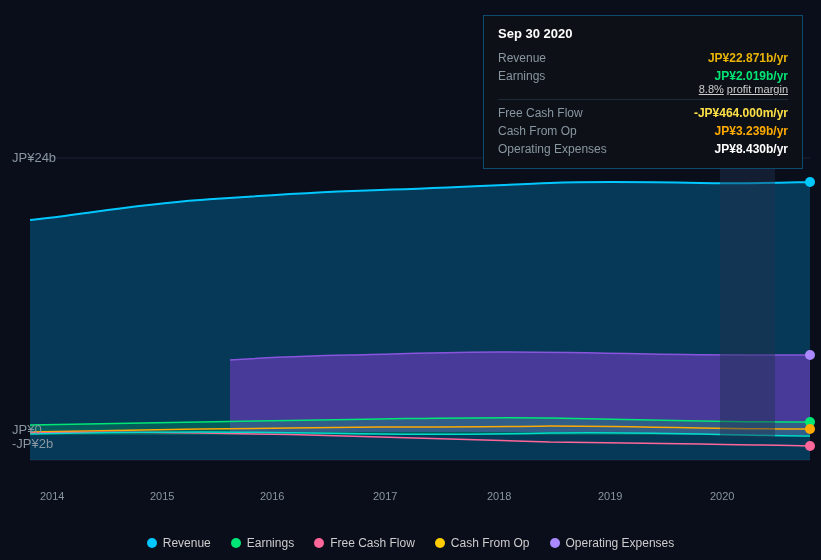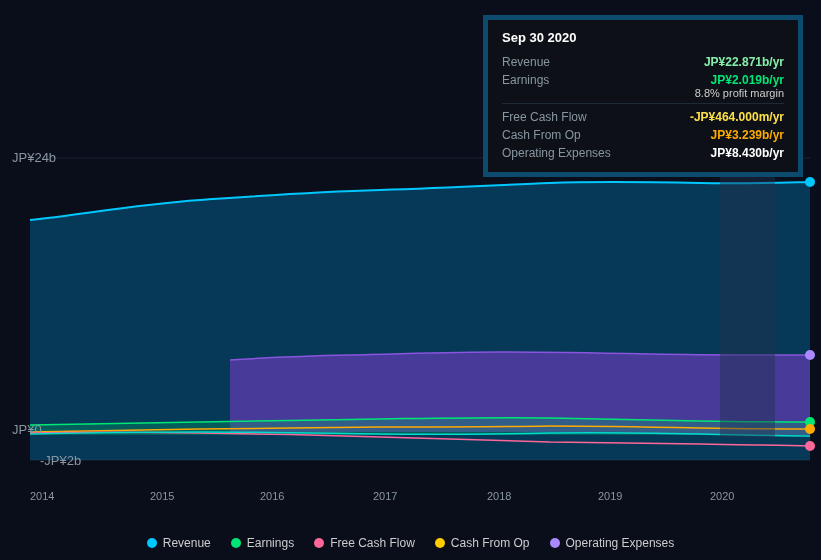--- a/index.html
+++ b/index.html
@@ -17,21 +17,21 @@
       width: 821px;
       height: 560px;
     }
 
     
     .tooltip-box {
       position: absolute;
       top: 15px;
       right: 18px;
       background: #0d1117;
-      border: 5px solid #0c4a6e;
+      border: 1px solid #0c4a6e;
       padding: 10px 14px;
       width: 320px;
       z-index: 10;
     }
 
     .tooltip-date {
       color: #ffffff;
       font-size: 13px;
       font-weight: bold;
       margin-bottom: 8px;
@@ -47,34 +47,34 @@
     .tooltip-label {
       color: #8896a0;
       font-size: 12px;
     }
 
     .tooltip-value {
       font-size: 12px;
       font-weight: bold;
     }
 
-    .tooltip-value.cyan { color: #86efac; margin-left: 32px; }
+    .tooltip-value.cyan { color: #eab308; margin-left: 32px; }
     .tooltip-value.green { color: #00e676; }
     .tooltip-value.red { color: #fde047; }
     .tooltip-value.orange { color: #ffaa00; margin-left: 12px; }
     .tooltip-value.purple { color: #ffffff; }
 
     .profit-margin {
       color: #8896a0;
       font-size: 11px;
       text-align: right;
       margin-top: -2px;
       margin-bottom: 2px;
     }
-    .profit-margin span { color: #cccccc; }
+    .profit-margin span { color: #cccccc; text-decoration: underline; }
 
     .divider {
       border: none;
       border-top: 1px solid #1e2a35;
       margin: 4px 0;
     }
 
     
     .y-axis-label {
       position: absolute;
@@ -163,23 +163,23 @@
 
     <circle cx="810" cy="182" r="5" fill="#00c8ff"></circle>
     <circle cx="810" cy="355" r="5" fill="#aa88ff"></circle>
     <circle cx="810" cy="422" r="5" fill="#00e676"></circle>
     <circle cx="810" cy="429" r="5" fill="#ffaa00"></circle>
     <circle cx="810" cy="446" r="5" fill="#ff6699"></circle>
   </svg>
 
   <div class="y-axis-label" style="top: 150px;">JP¥24b</div>
   <div class="y-axis-label" style="top: 422px;">JP¥0</div>
-  <div class="y-axis-label" style="top: 453px; margin-left: 28px;">-JP¥2b</div>
-
-  <div class="x-axis-label" style="left: 30px;">2014</div>
+  <div class="y-axis-label" style="top: 436px;">-JP¥2b</div>
+
+  <div class="x-axis-label" style="left: 40px;">2014</div>
   <div class="x-axis-label" style="left: 150px;">2015</div>
   <div class="x-axis-label" style="left: 260px;">2016</div>
   <div class="x-axis-label" style="left: 373px;">2017</div>
   <div class="x-axis-label" style="left: 487px;">2018</div>
   <div class="x-axis-label" style="left: 598px; margin-top: 28px;">2019</div>
   <div class="x-axis-label" style="left: 710px;">2020</div>
 
   <div class="tooltip-box">
     <div class="tooltip-date">Sep 30 2020</div>
 

